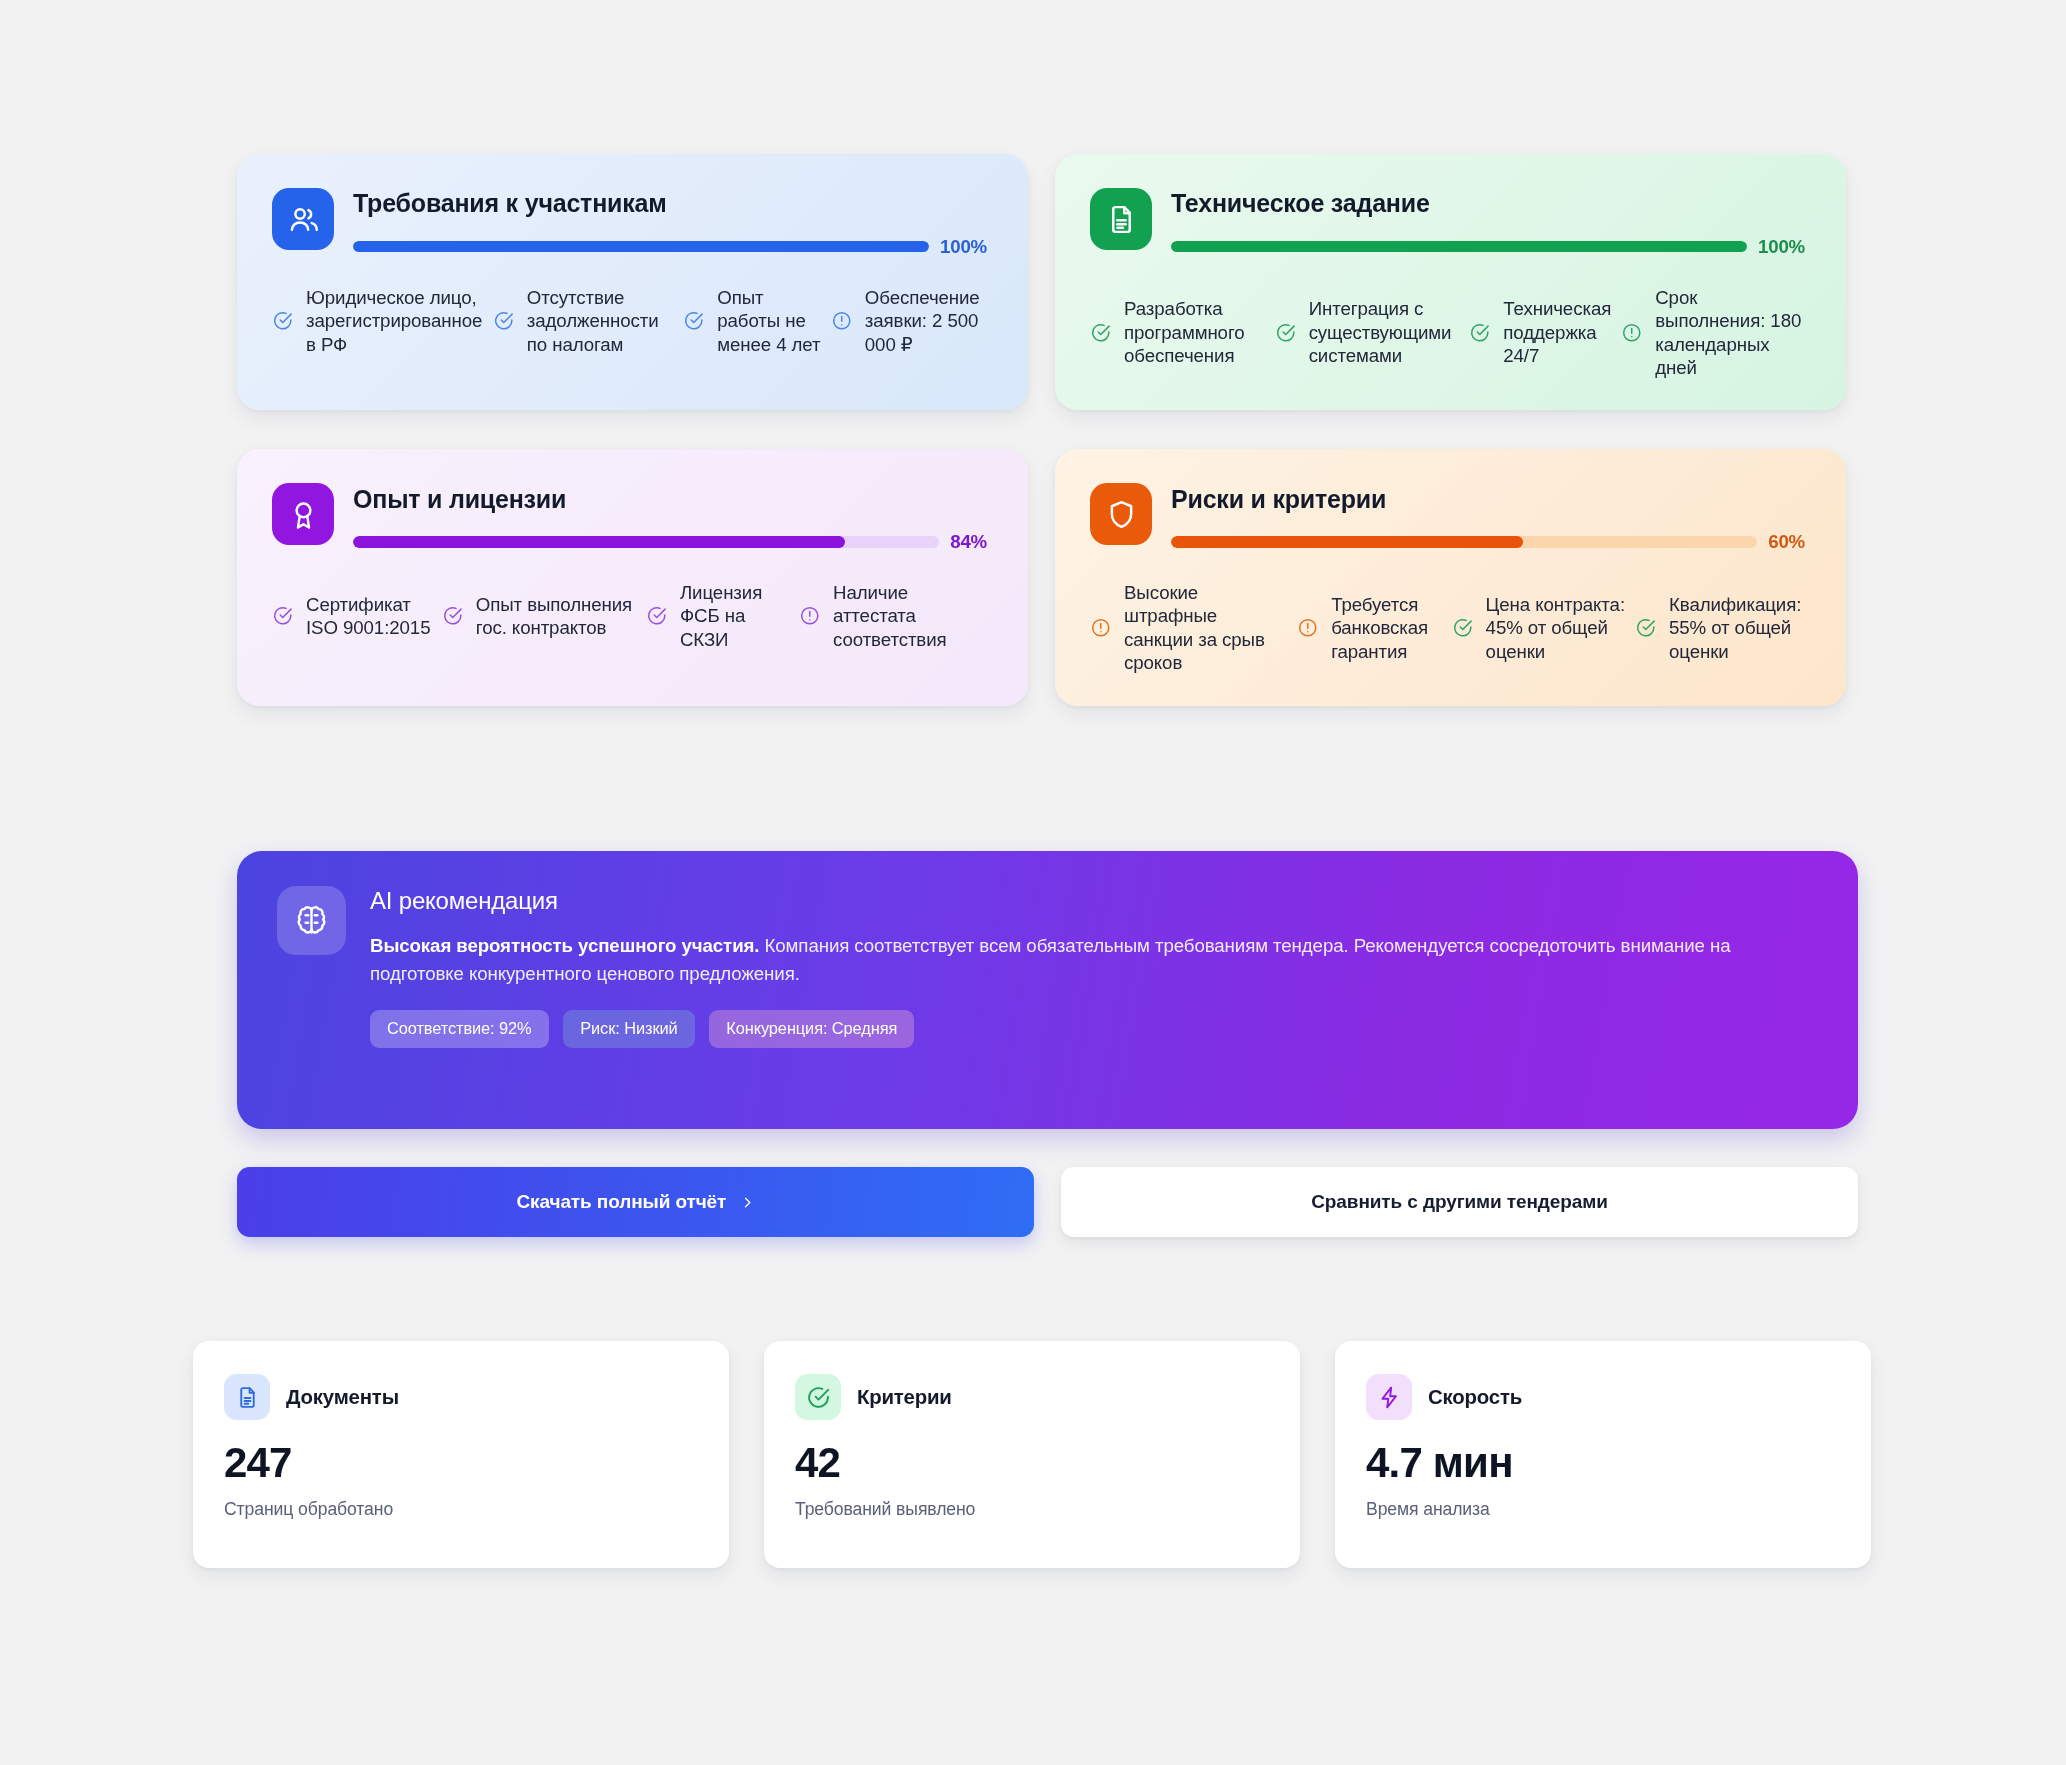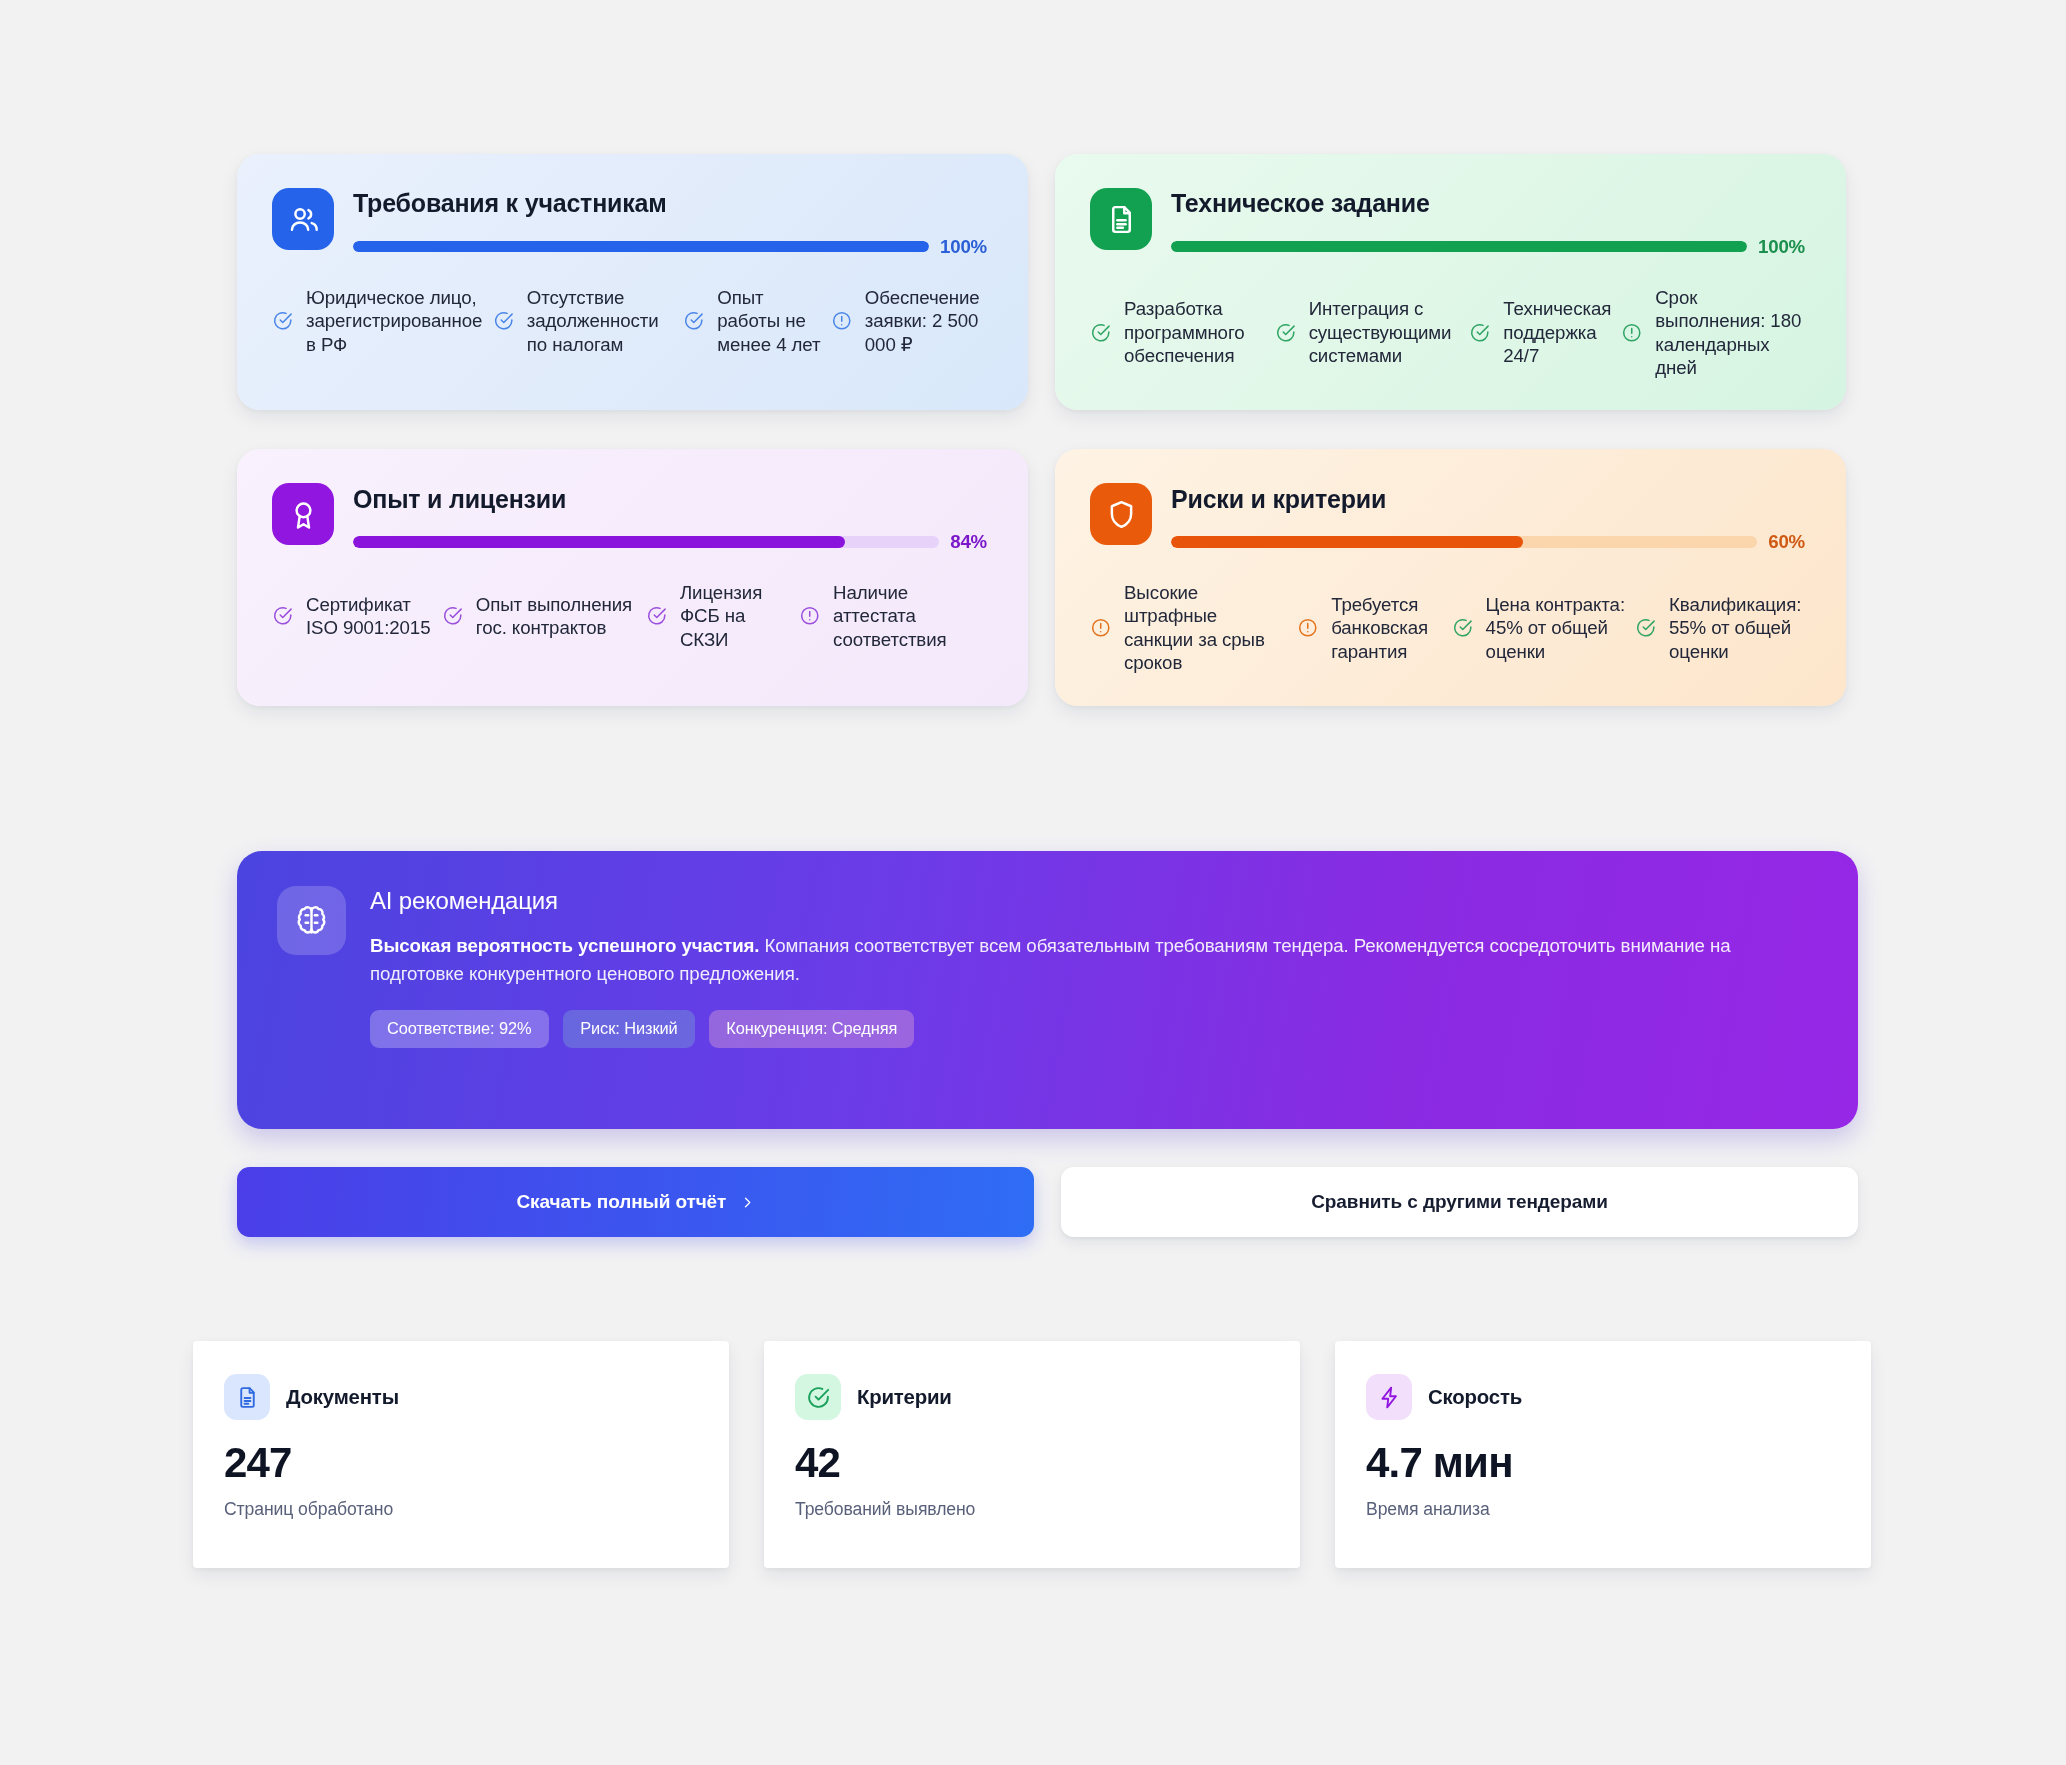--- a/index.html
+++ b/index.html
@@ -207,21 +207,21 @@
     position: absolute;
     left: 193px;
     top: 1341px;
     width: 1678px;
     display: grid;
     grid-template-columns: repeat(3, 1fr);
     column-gap: 35px;
   }
   .stat {
     background: #ffffff;
-    border-radius: 4px;
+    border-radius: 16px;
     padding: 33px 31px 34px 31px;
     box-shadow: 0 8px 18px rgba(20,26,46,0.07), 0 1.1px 4.5px rgba(20,26,46,0.04);
     min-height: 227px;
   }
   .stat-head { display: flex; align-items: center; gap: 16px; }
   .stat-icon {
     flex: 0 0 auto;
     width: 46px; height: 46px;
     border-radius: 12.5px;
     display: flex; align-items: center; justify-content: center;

